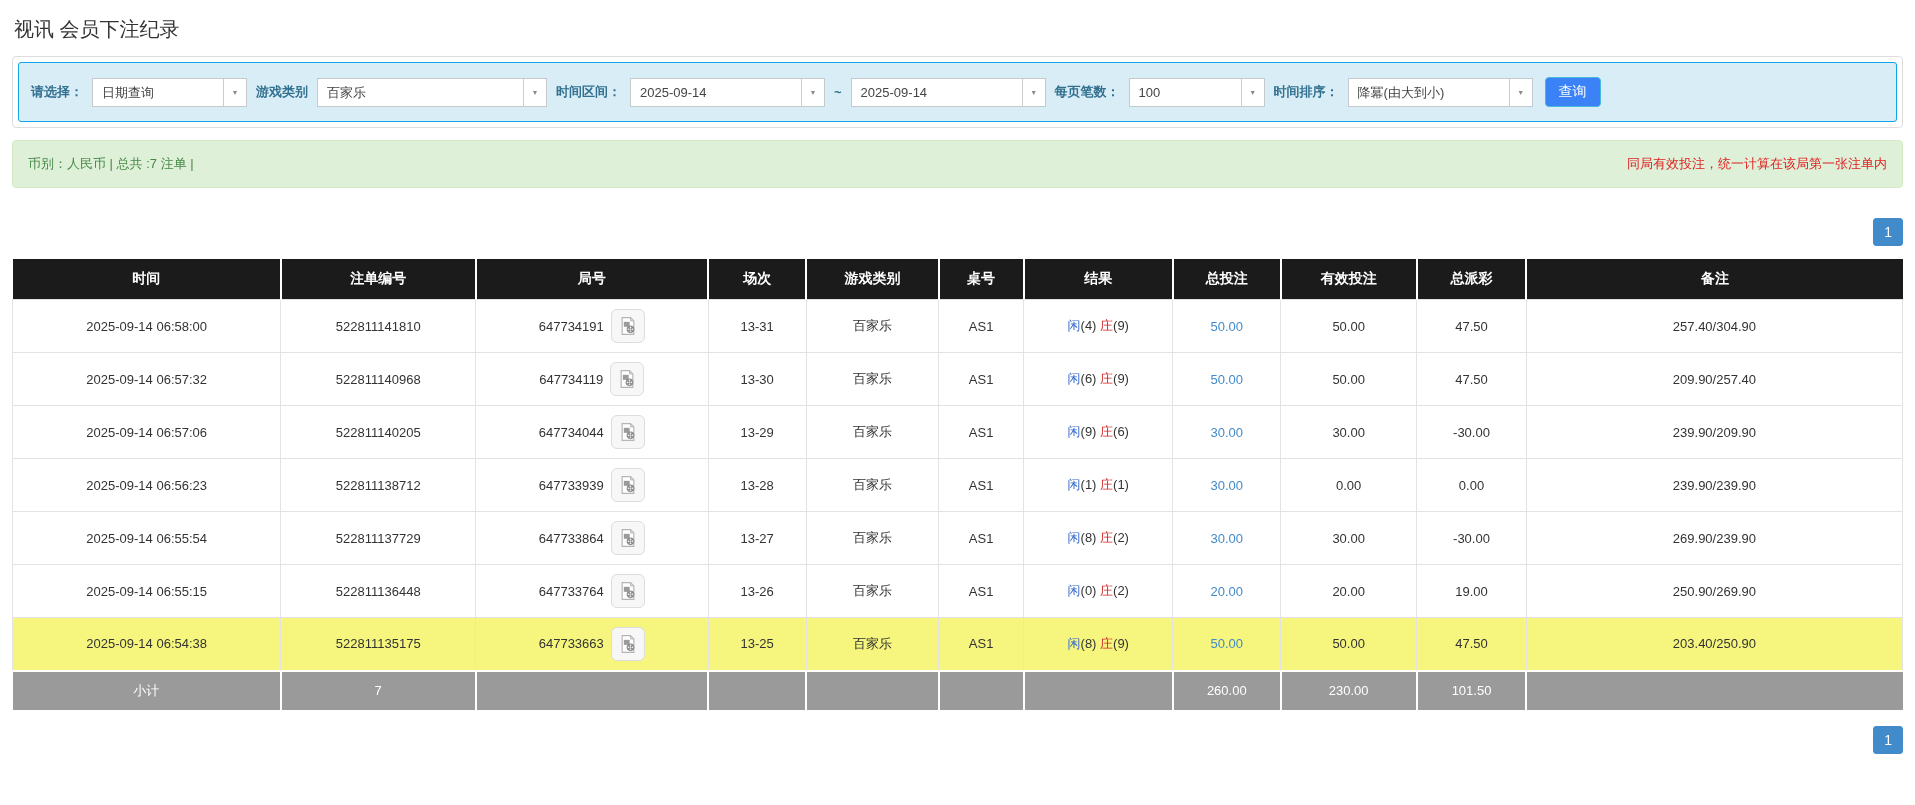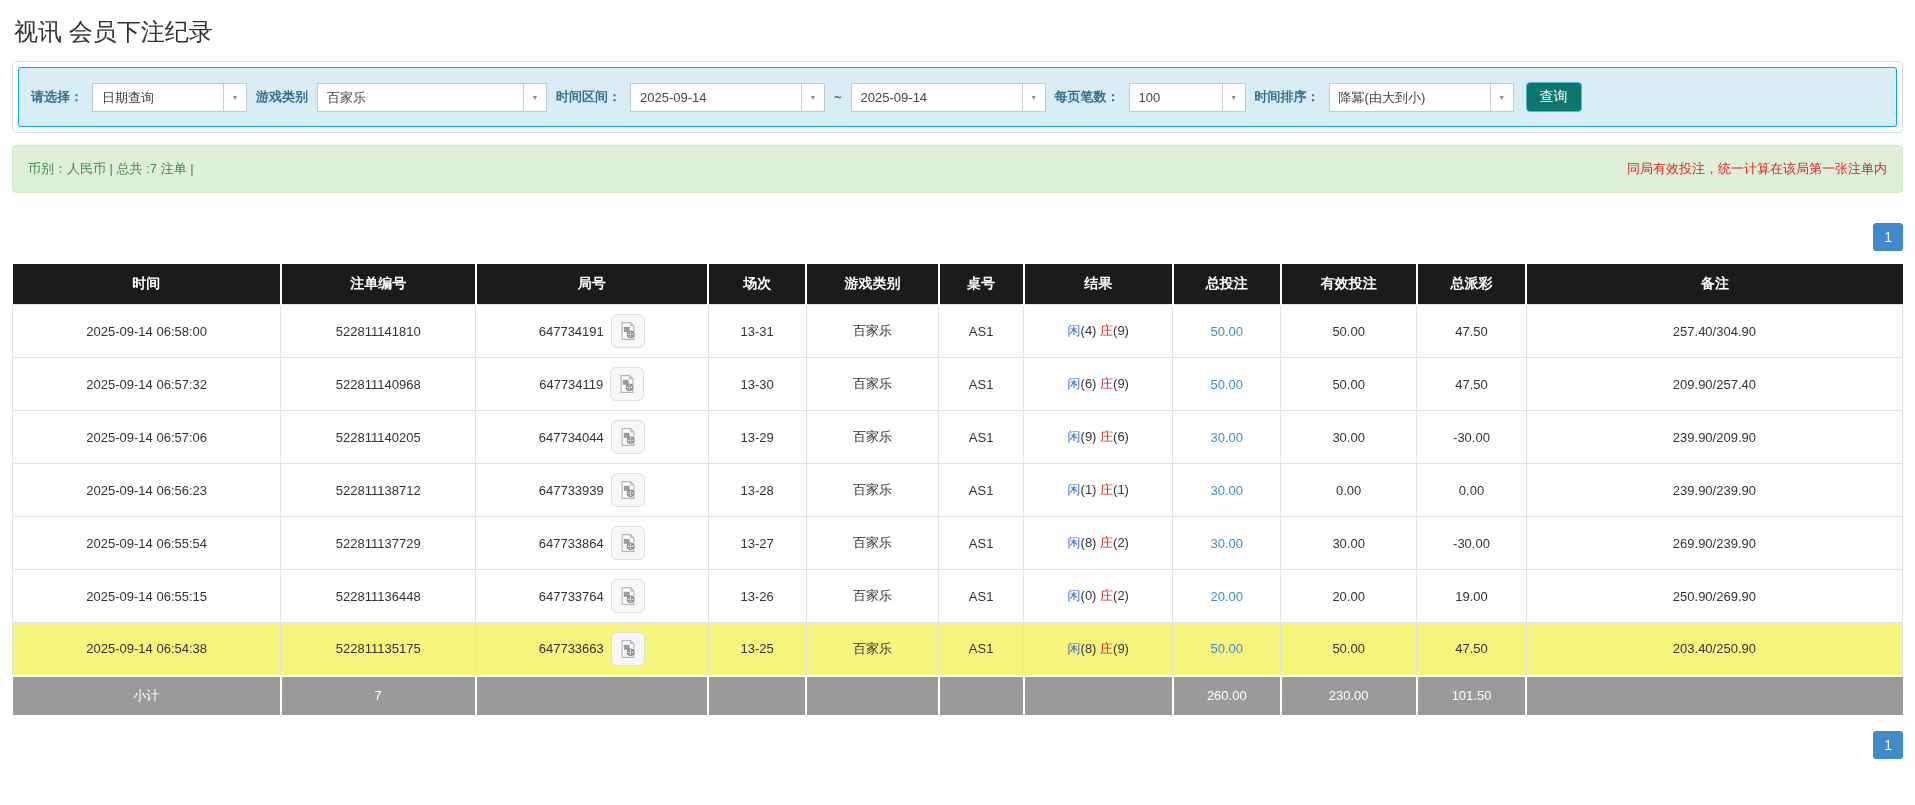--- a/index.html
+++ b/index.html
@@ -7,33 +7,33 @@
     --banker-red:#d02a2a;
     --link-blue:#428bca;
     --negative-red:#e02222;
     --highlight-yellow:#f6f67e;
   }
   *{box-sizing:border-box;}
   html,body{margin:0;padding:0;background:#fff;}
   body{font-family:"Liberation Sans","DejaVu Sans",sans-serif;color:#333;font-size:13px;}
   .page{width:1915px;height:805px;position:relative;overflow:hidden;background:#fff;}
 
-  .page-title{font-size:24px;font-weight:400;color:#333;margin:16px 16px 13px 14px;}
+  .page-title{font-size:20px;font-weight:400;color:#333;margin:16px 16px 13px 14px;}
 
   .filter-outer{margin:0 12px;border:1px solid #ddd;border-radius:4px;padding:5px;background:#fff;}
   .filter-bar{background:#d9edf7;border:1px solid #0ea5e9;border-radius:3px;padding:14px 12px;display:flex;align-items:center;gap:9px;}
   .flabel{color:#31708f;font-weight:bold;font-size:13px;white-space:nowrap;}
   .tilde{color:#31708f;font-weight:bold;}
 
   .combo{display:inline-flex;align-items:stretch;background:#fff;border:1px solid #c3c9cd;height:29px;cursor:pointer;flex:none;}
   .combo-text{padding:0 9px;line-height:27px;font-size:13px;color:#444;flex:1;white-space:nowrap;overflow:hidden;}
   .combo-arrow{width:23px;border-left:1px solid #ccc;display:flex;align-items:center;justify-content:center;color:#8a8a8a;font-size:7px;background:#fff;}
-  .w155{width:155px}.w230{width:230px}.w195{width:195px}.w115{width:117px}.w185{width:185px}
-
-  .btn-search{background:#0f766e;border:1px solid #46b8da;color:#fff;font-size:14px;height:30px;padding:0 13px;border-radius:4px;cursor:pointer;margin-left:3px;font-family:inherit;}
+  .w155{width:155px}.w230{width:230px}.w195{width:195px}.w115{width:136px}.w185{width:185px}
+
+  .btn-search{background:#3b82f6;border:1px solid #46b8da;color:#fff;font-size:14px;height:30px;padding:0 13px;border-radius:4px;cursor:pointer;margin-left:3px;font-family:inherit;}
 
   .alert-success{margin:12px 12px 0;background:#dff0d8;border:1px solid #d6e9c6;border-radius:4px;padding:14px 15px;display:flex;justify-content:space-between;align-items:center;color:#468847;font-size:13px;}
   .alert-right{color:var(--negative-red);}
 
   .pager{margin:0 12px;text-align:right;}
   .pager.top{margin-top:30px;margin-bottom:13px;}
   .pager.bottom{margin-top:14px;}
   .page-btn{display:inline-block;min-width:14px;background:var(--link-blue);border:1px solid var(--link-blue);color:#fff;border-radius:3px;font-size:14px;padding:5px 10px;text-align:center;cursor:pointer;}
 
   table.records{border-collapse:collapse;width:1891px;margin:0 12px;table-layout:fixed;}

